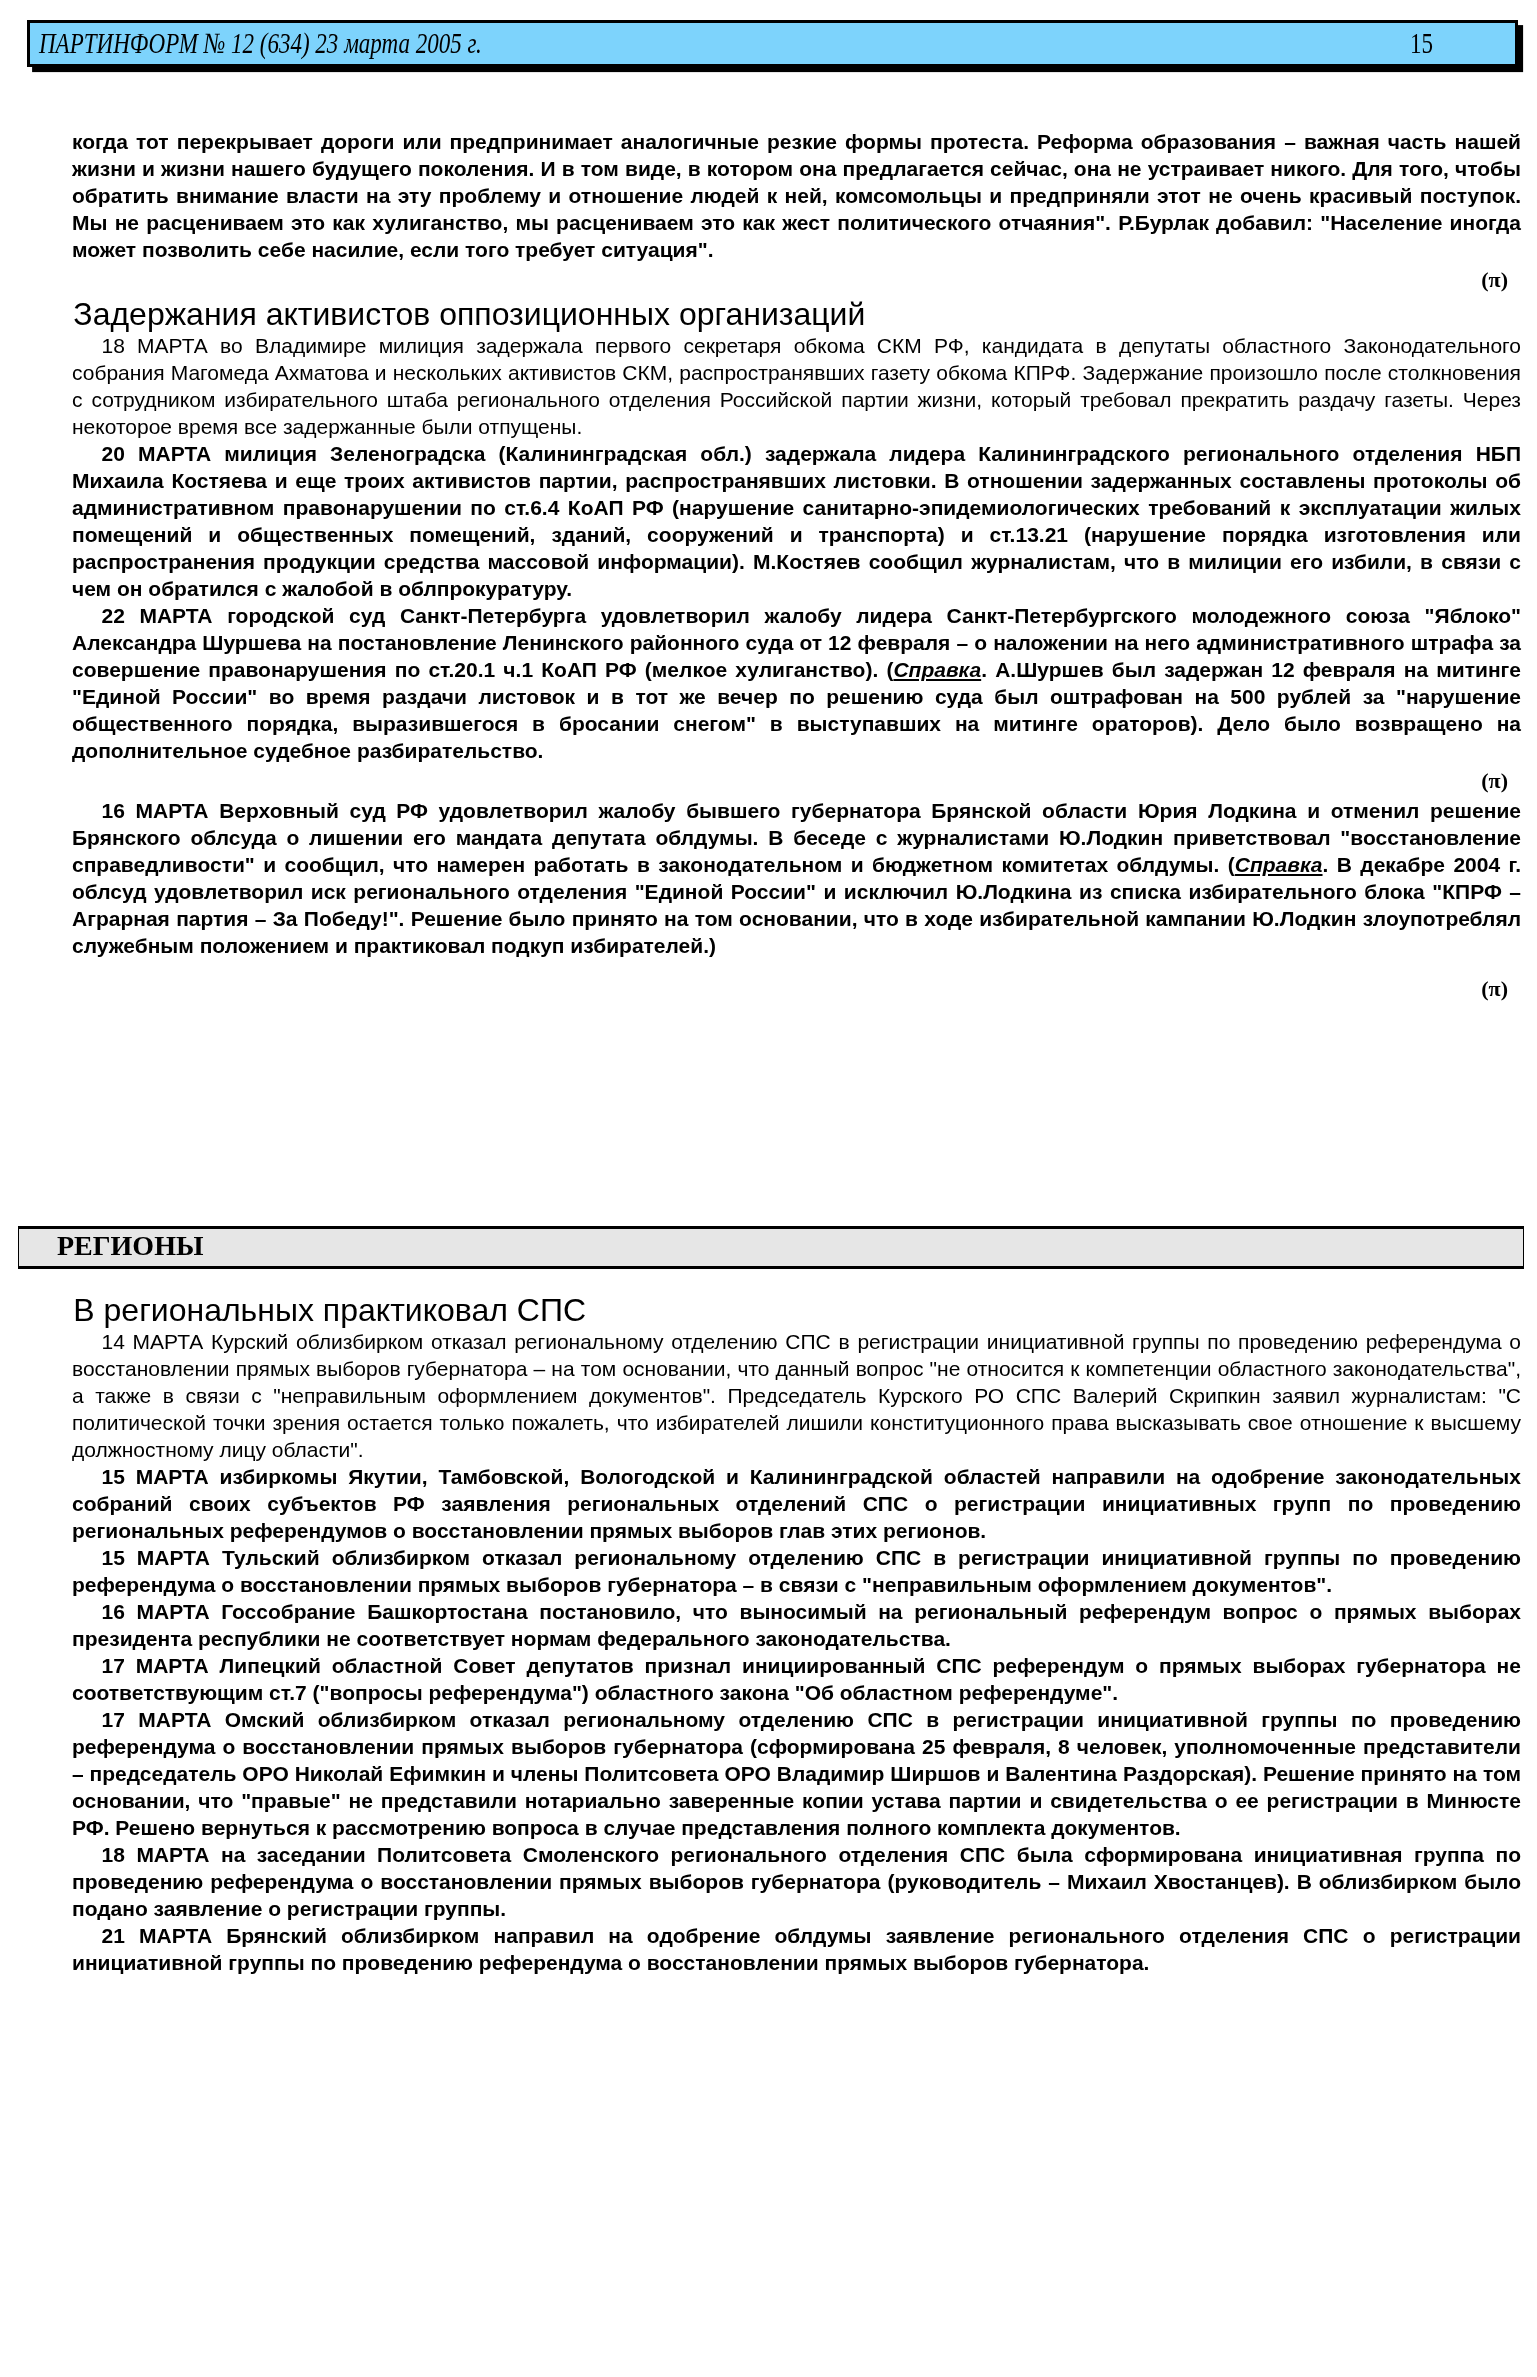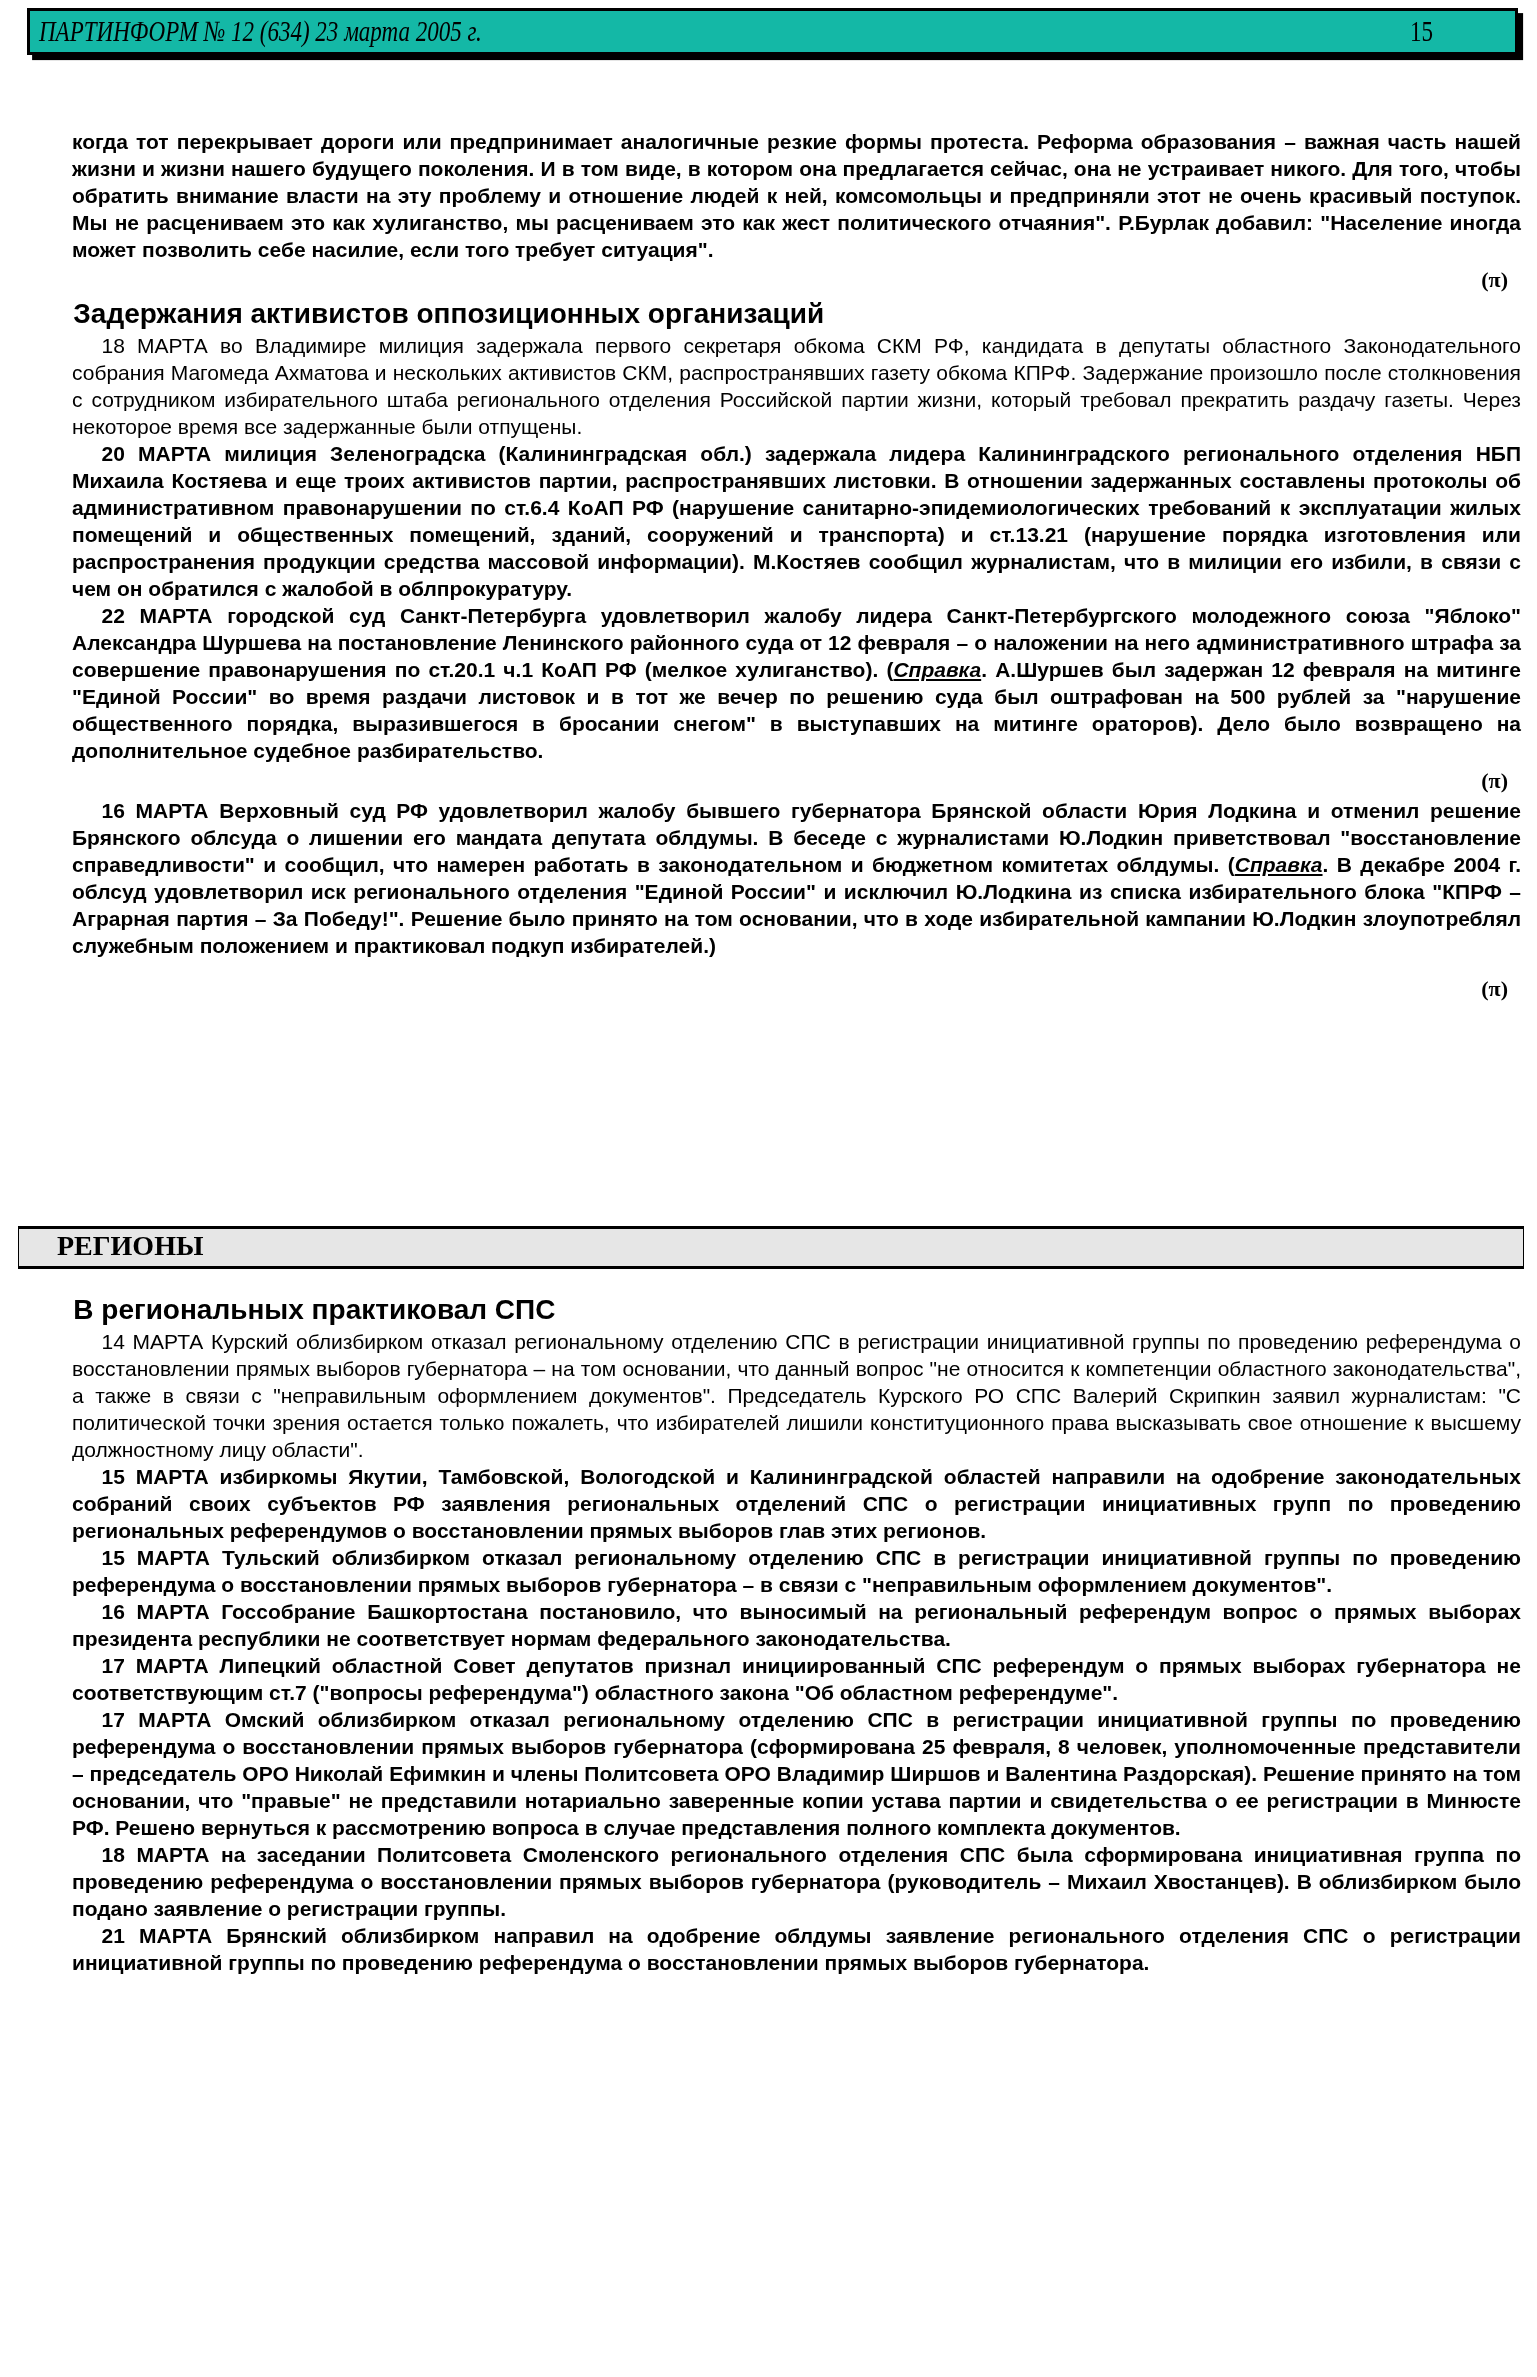--- a/index.html
+++ b/index.html
@@ -1,21 +1,21 @@
 <!DOCTYPE html>
 <html style="font-size:10.2px"><head>
 <meta charset="utf-8">
 <style>
   html, body { margin: 0; padding: 0; background: #ffffff; }
   body { width: 1537px; height: 2377px; position: relative; overflow: hidden; color: #000; }
   .page { position: absolute; left: 0; top: 0; width: 1537px; height: 2377px; }
 
   .masthead {
-    position: absolute; left: 27px; top: 8px; width: 1485px; height: 41px;
-    border: 3.2px solid #000; background: #14b8a6;
+    position: absolute; left: 27px; top: 20px; width: 1485px; height: 41px;
+    border: 3.2px solid #000; background: #7dd3fc;
     box-shadow: 5.1px 5.1px 0 #000;
     text-decoration: underline;
   }
   .masthead .title {
     position: absolute; left: 9px; top: 3.8px;
     font-family: "Liberation Serif", serif; font-style: italic; font-size: 29.5px;
     transform: scaleX(0.78); transform-origin: left center; white-space: nowrap;
   }
   .masthead .pageno {
     position: absolute; left: 1380px; top: 3.8px;
@@ -31,21 +31,21 @@
   .p.bold { font-weight: bold; }
   .p .date { font-weight: bold; }
   .p.indent { text-indent: 29.5px; }
   .u { text-decoration: underline; font-style: italic; }
 
   .pi {
     font-family: "Liberation Serif", serif; font-weight: bold; font-size: 22px;
     text-align: right; padding-right: 13px; height: 33px; line-height: 33px;
   }
   .h2 {
-    font-family: "Liberation Sans", sans-serif; font-weight: bold; font-size: 28px;
+    font-family: "Liberation Sans", sans-serif; font-weight: normal; font-size: 32px;
     line-height: 36px; margin: 0 0 0 1.3px;
   }
 
   .section-bar {
     position: absolute; left: 18px; top: 1226px; width: 1492px; height: 37px;
     background: #e6e6e6; border-top: 3.2px solid #000; border-bottom: 3.2px solid #000;
     border-left: 1.9px solid #000; border-right: 1.9px solid #000; padding-left: 12px;
   }
   .section-bar .label {
     position: absolute; left: 38px; top: 1.3px;

